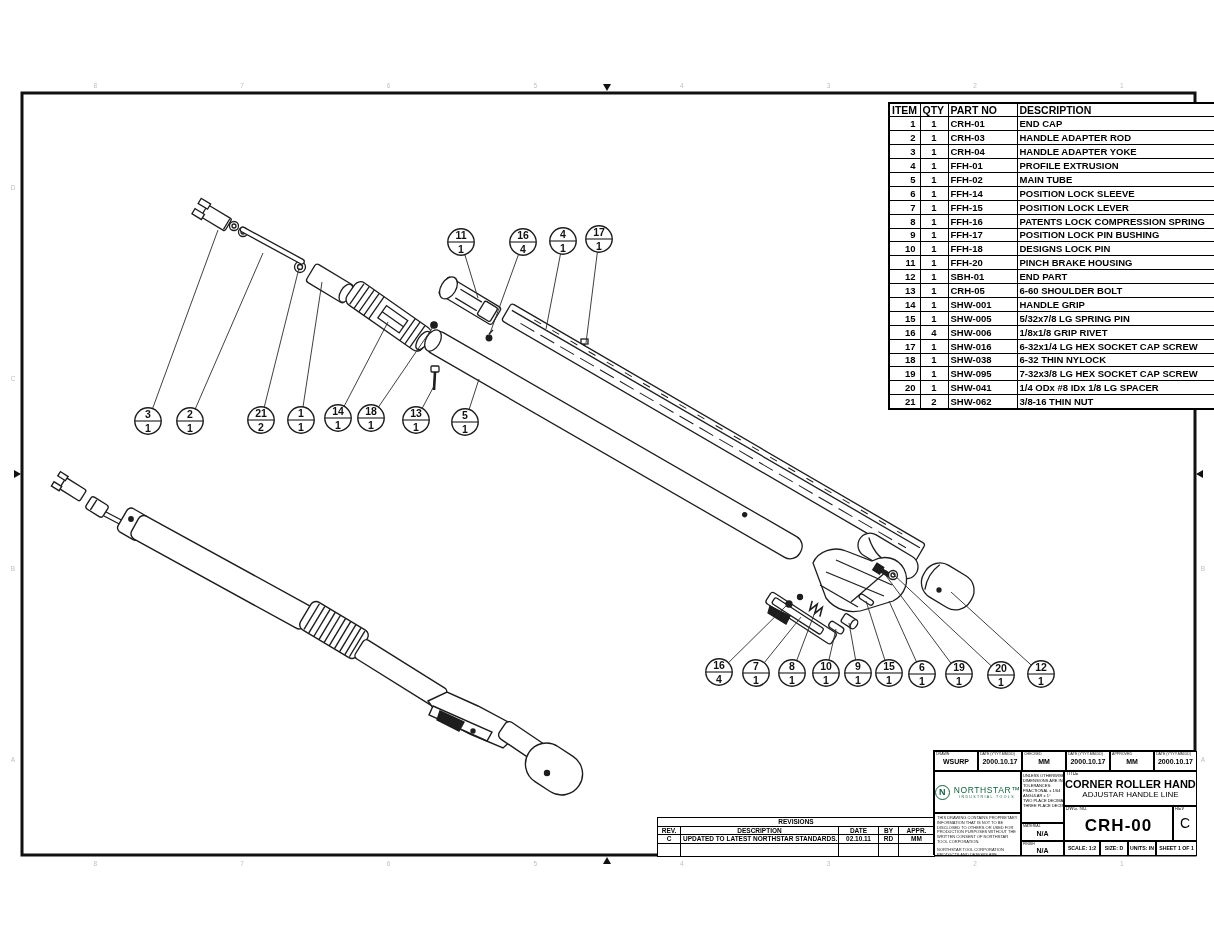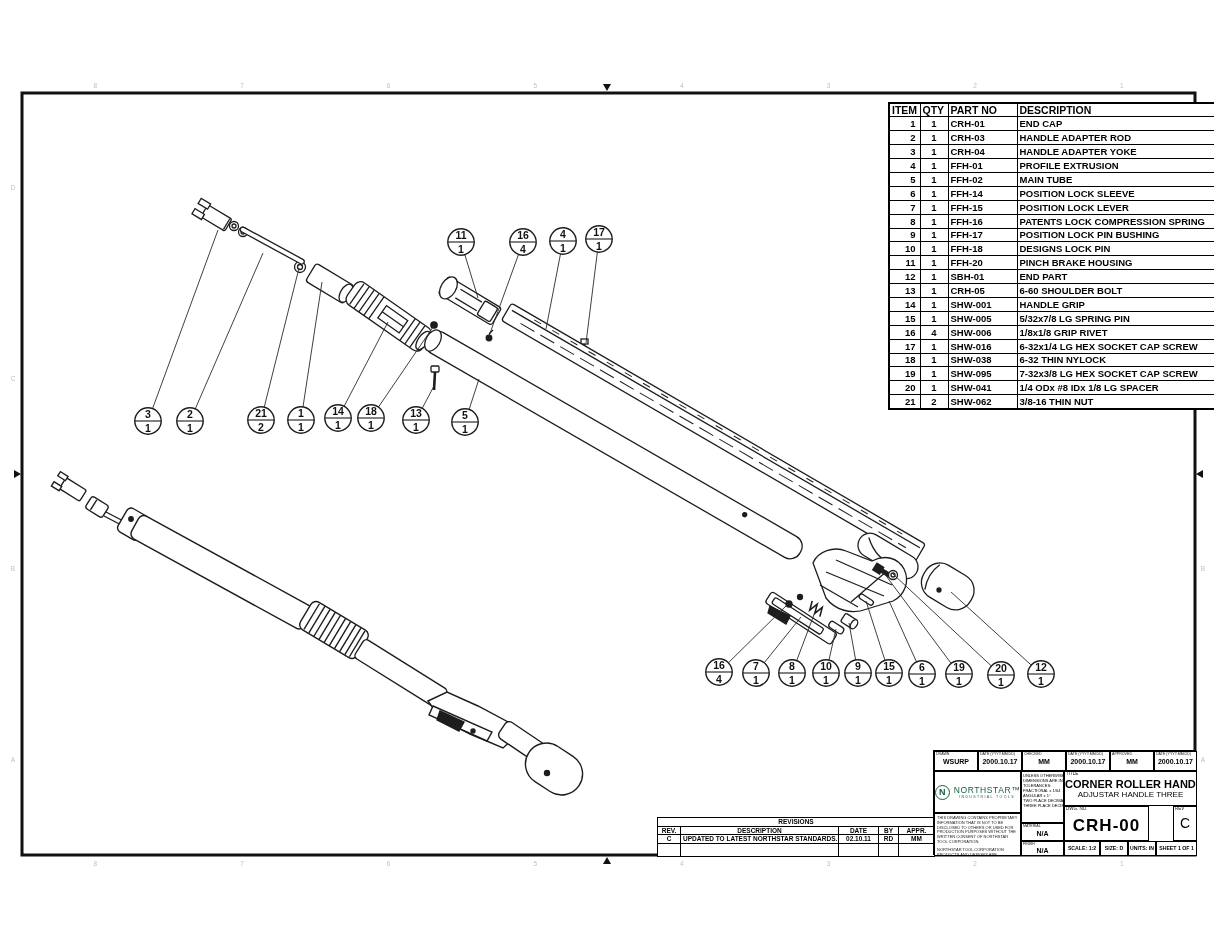--- a/index.html
+++ b/index.html
@@ -682,24 +682,24 @@
       <div class="tb-value-c">N/A</div>
     </div>
     <div class="tb-cell" style="left:87px;top:90px;width:43px;height:15px;">
       <span class="tb-label">FINISH</span>
       <div class="tb-value-c" style="top:5px;">N/A</div>
     </div>
 
     <div class="tb-cell" id="title-cell" style="left:130px;top:20px;width:133px;height:35px;">
       <span class="tb-label" style="font-size:4.5px;">TITLE</span>
       <div class="t1">CORNER ROLLER HANDLE</div>
-      <div class="t2">ADJUSTAR HANDLE THREE</div>
+      <div class="t2">ADJUSTAR HANDLE LINE</div>
     </div>
 
-    <div class="tb-cell" id="dwg-cell" style="left:130px;top:55px;width:85px;height:35px;">
+    <div class="tb-cell" id="dwg-cell" style="left:130px;top:55px;width:109px;height:35px;">
       <span class="tb-label" style="font-size:4.5px;">DWG. NO.</span>
       <div class="dwg-no">CRH-00</div>
     </div>
     <div class="tb-cell" id="rev-cell" style="left:239px;top:55px;width:24px;height:35px;">
       <span class="tb-label" style="font-size:4.5px;">REV</span>
       <div class="rev-val">C</div>
     </div>
 
     <div class="tb-cell strip-cell" style="left:130px;top:90px;width:36px;height:15px;">SCALE: 1:2</div>
     <div class="tb-cell strip-cell" style="left:166px;top:90px;width:28px;height:15px;">SIZE: D</div>

